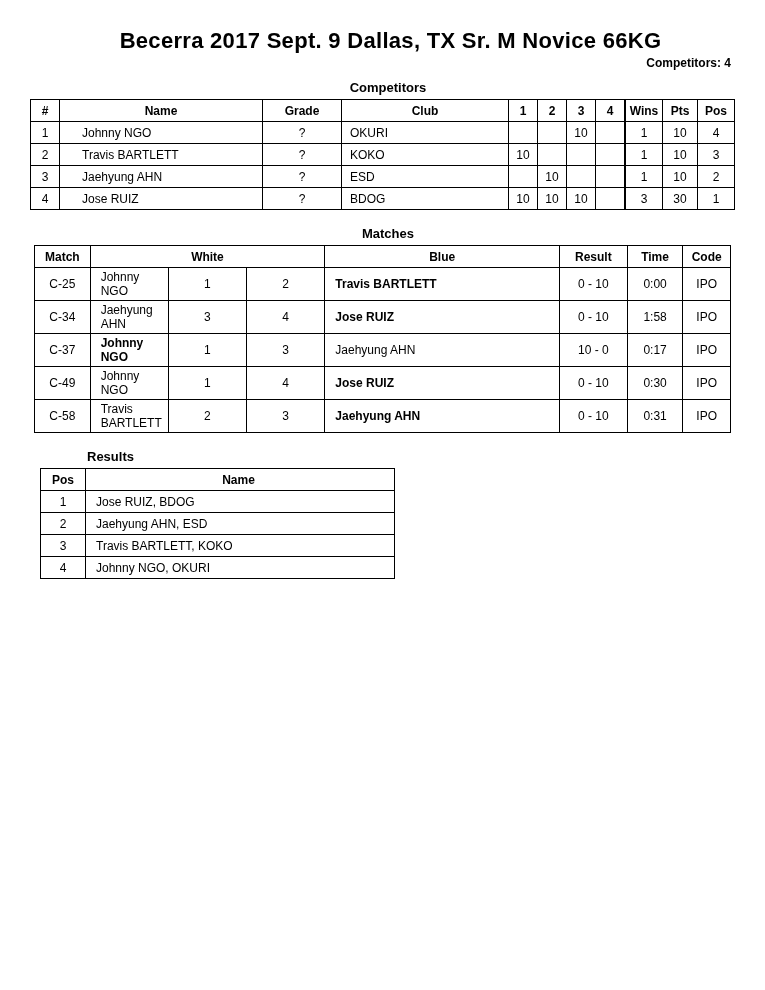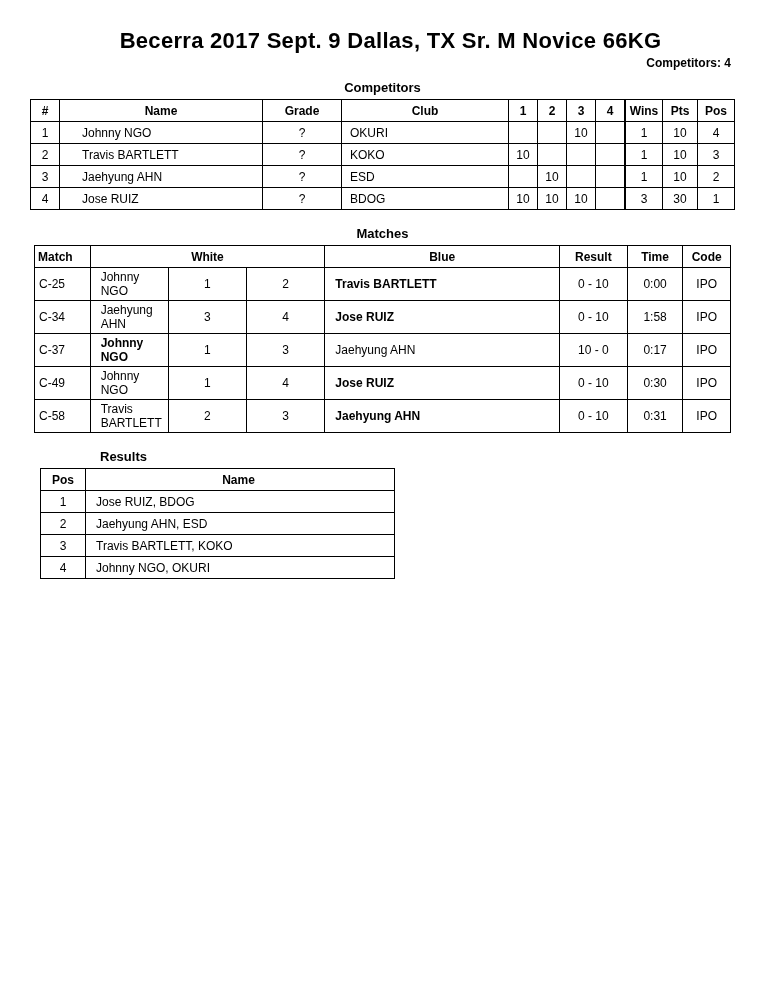--- a/index.html
+++ b/index.html
@@ -32,20 +32,21 @@
     text-align: right;
     font-size: 12px;
     font-weight: bold;
     margin: 2px 34px 0 0;
   }
   .section-title {
     text-align: center;
     font-weight: bold;
     font-size: 13px;
     margin: 12px 0 4px 0;
+    padding-left: 11px;
   }
   .section-title.competitors-title { margin-top: 10px; }
   .tbl-wrap { padding: 0 0 0 0; }
   table {
     border-collapse: collapse;
     font-size: 12px;
     background: #fff;
   }
   table.bordered, table.bordered th, table.bordered td {
     border: 1px solid #000000;
@@ -77,39 +78,39 @@
   .competitors-table th.c-name { text-align: center; padding-left: 3px;}
   .competitors-table th.c-club { text-align: center; padding-left: 3px;}
   .thickright { border-right: 2px solid #000 !important; }
   .competitors-table tbody tr td { font-size: 12px; }
   
   .matches-table {
     width: 697px;
     margin: 0 auto 0 auto;
     table-layout: fixed;
   }
-  .matches-table .m-match { width: 48px; text-align: left; }
+  .matches-table .m-match { width: 48px; text-align: center; }
   .matches-table .m-white { width: 225px; text-align: left; padding-left: 10px; }
   .matches-table .m-w1 { width: 20px; text-align: center; }
   .matches-table .m-w2 { width: 20px; text-align: center; }
   .matches-table .m-blue { width: 225px; text-align: left; padding-left: 10px; }
   .matches-table .m-result { width: 60px; text-align: center; }
   .matches-table .m-time { width: 48px; text-align: center; margin-left: 43px; }
   .matches-table .m-code { width: 40px; text-align: center; }
   .bold { font-weight: bold; }
   
   .results-table {
     width: 345px;
     margin: 0 0 0 40px;
     table-layout: fixed;
   }
   .results-table .r-pos { width: 38px; text-align: center; }
   .results-table .r-name { width: 305px; text-align: left; padding-left: 10px; }
   .results-table th.r-name { text-align: center; padding-left: 0; }
-  .results-title { text-align: left; margin-left: 100px; }
+  .results-title { text-align: left; margin-left: 76px; }
   .matches-title { margin-top: 16px; }
   .results-section { margin-top: 16px; }
 </style>
 </head>
 <body>
 
 <div class="page">
 
   <div class="doc-title">Becerra 2017  Sept. 9  Dallas, TX   Sr. M Novice 66KG</div>
   <div class="competitors-count">Competitors: 4</div>

